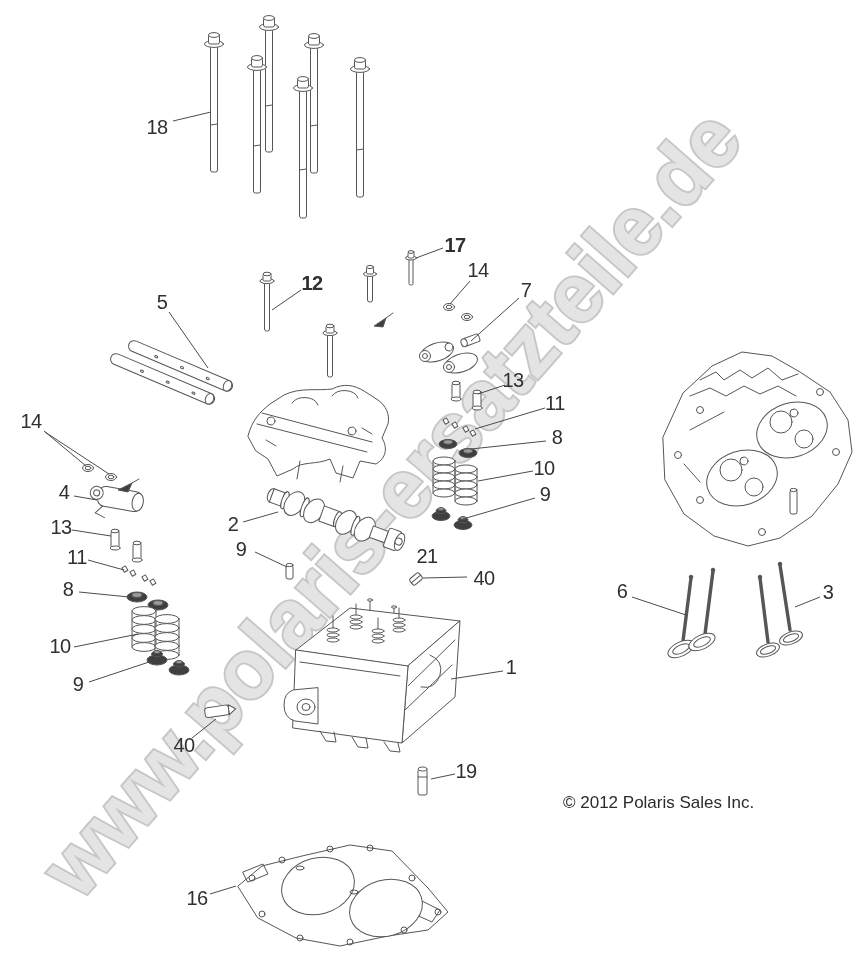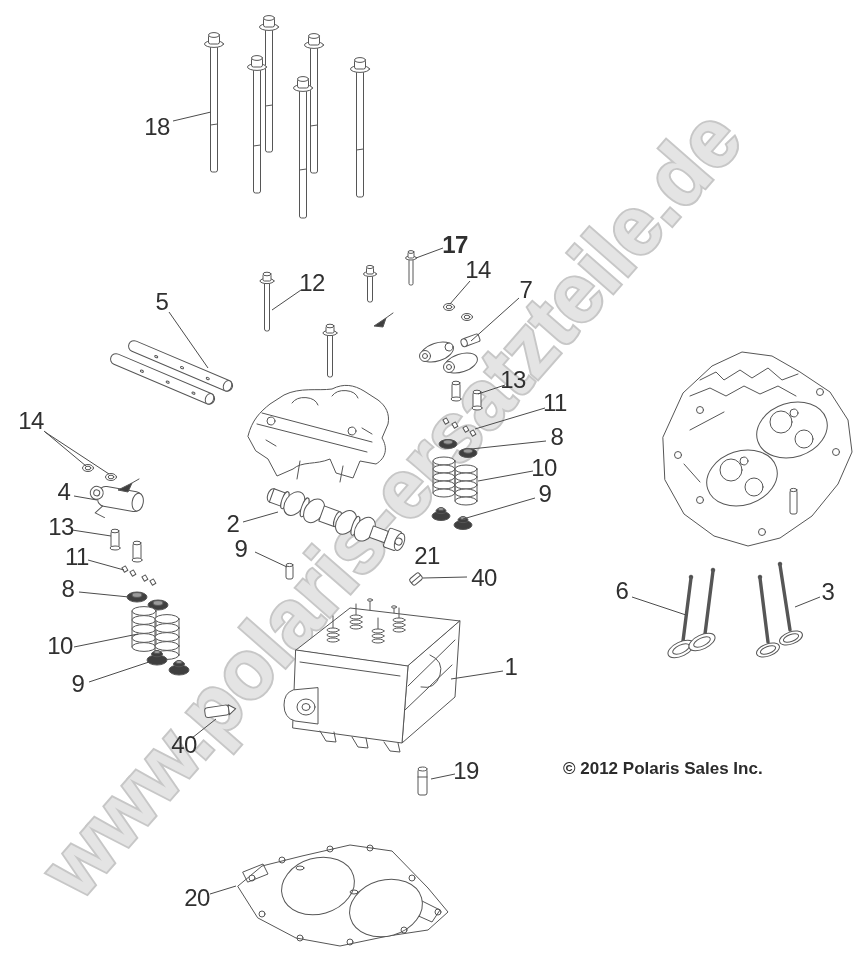--- a/index.html
+++ b/index.html
@@ -20,24 +20,24 @@
   .dk{fill:#3f3f3f;stroke:var(--line);stroke-width:1;}
   .md{fill:#9a9a9a;stroke:var(--line);stroke-width:1;}
   .stem{fill:none;stroke:var(--line);stroke-width:3.4;stroke-linecap:round;}
   .leader{stroke:#4c4c4c;stroke-width:1;fill:none;}
   #watermark-text{
     fill:var(--wm-fill);stroke:var(--wm-stroke);stroke-width:4;paint-order:stroke;
     font-family:"Liberation Sans","DejaVu Sans",sans-serif;font-weight:bold;
   }
   .callout{
     position:absolute;transform:translate(-50%,-50%);
-    font-size:24px;color:var(--label);letter-spacing:-0.5px;white-space:nowrap;
+    font-size:20px;color:var(--label);letter-spacing:-0.5px;white-space:nowrap;
   }
   #copyright{
-    position:absolute;left:563px;top:759px;font-size:17px;color:#2b2b2b;white-space:nowrap;font-weight:bold;
+    position:absolute;left:563px;top:793px;font-size:17px;color:#2b2b2b;white-space:nowrap;
   }
 </style>
 </head>
 <body>
 
 <div id="stage">
 
 <svg id="art" width="857" height="980" viewBox="0 0 857 980">
 
   <text id="watermark-text" transform="translate(80,902) rotate(-48.8)" font-size="84" textLength="1010" lengthAdjust="spacingAndGlyphs">www.polaris-ersatzteile.de</text>
@@ -438,21 +438,21 @@
         <line x1="455" y1="774" x2="431" y2="779" class="leader"></line>
         <line x1="210" y1="894" x2="236" y2="886" class="leader"></line>
         <line x1="632" y1="597" x2="686" y2="615" class="leader"></line>
         <line x1="820" y1="597" x2="795" y2="607" class="leader"></line>
       </g>
 </svg>
 
 <div id="callouts">
       <div class="callout" style="left: 157px; top: 127px;">18</div>
       <div class="callout" style="left: 455px; top: 245px; font-weight: bold;">17</div>
-      <div class="callout" style="left: 312px; top: 283px;">12</div>
+      <div class="callout" style="left: 312px; top: 283px; font-weight: bold;">12</div>
       <div class="callout" style="left: 162px; top: 302px;">5</div>
       <div class="callout" style="left: 478px; top: 270px;">14</div>
       <div class="callout" style="left: 526px; top: 290px;">7</div>
       <div class="callout" style="left: 513px; top: 380px;">13</div>
       <div class="callout" style="left: 555px; top: 403px;">11</div>
       <div class="callout" style="left: 557px; top: 437px;">8</div>
       <div class="callout" style="left: 544px; top: 468px;">10</div>
       <div class="callout" style="left: 545px; top: 494px;">9</div>
       <div class="callout" style="left: 31px; top: 421px;">14</div>
       <div class="callout" style="left: 64px; top: 492px;">4</div>
@@ -461,20 +461,20 @@
       <div class="callout" style="left: 68px; top: 589px;">8</div>
       <div class="callout" style="left: 60px; top: 646px;">10</div>
       <div class="callout" style="left: 78px; top: 684px;">9</div>
       <div class="callout" style="left: 233px; top: 524px;">2</div>
       <div class="callout" style="left: 241px; top: 549px;">9</div>
       <div class="callout" style="left: 427px; top: 556px; text-align: center;">21</div>
       <div class="callout" style="left: 484px; top: 578px;">40</div>
       <div class="callout" style="left: 511px; top: 667px;">1</div>
       <div class="callout" style="left: 184px; top: 745px;">40</div>
       <div class="callout" style="left: 466px; top: 771px; text-align: center;">19</div>
-      <div class="callout" style="left: 197px; top: 898px;">20</div>
+      <div class="callout" style="left: 197px; top: 898px;">16</div>
       <div class="callout" style="left: 622px; top: 591px;">6</div>
       <div class="callout" style="left: 828px; top: 592px;">3</div>
     </div>
 
 <div id="copyright">© 2012 Polaris Sales Inc.</div>
 
 </div>
 
 </body></html>

